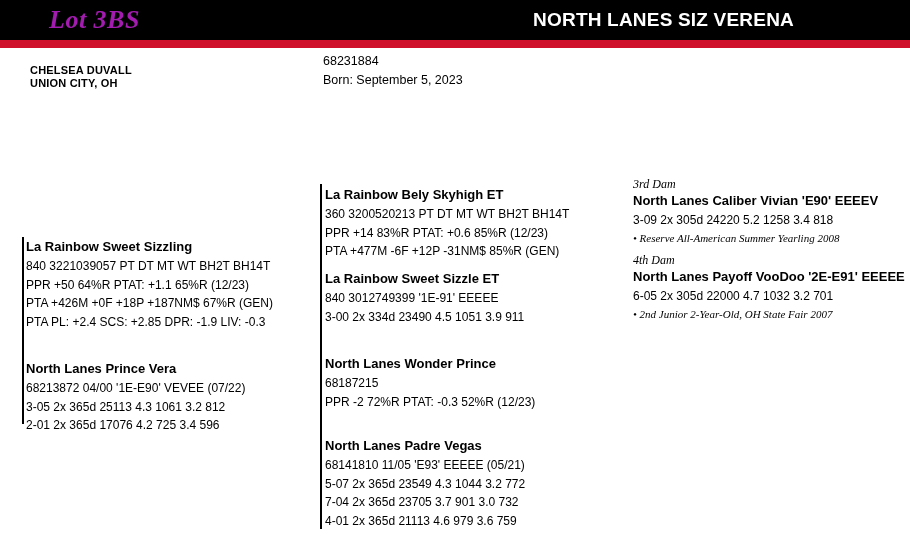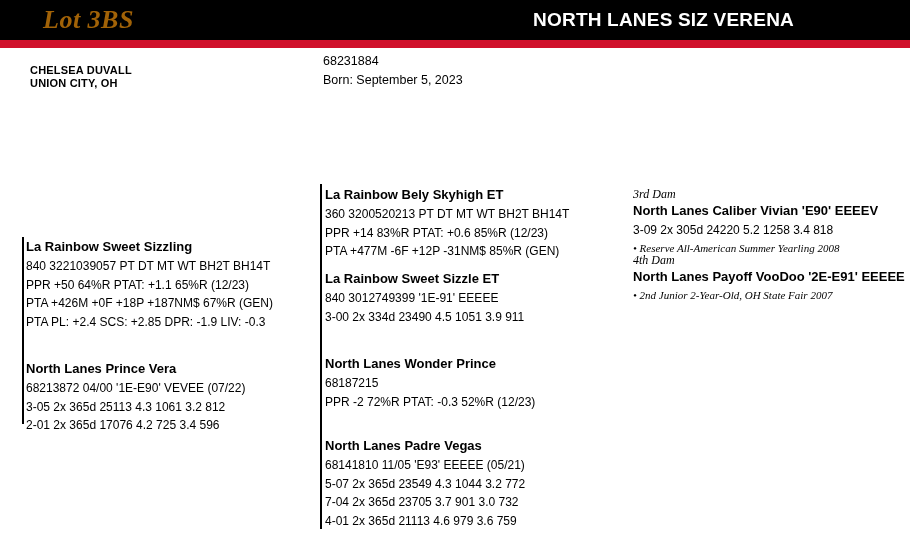--- a/index.html
+++ b/index.html
@@ -35,23 +35,23 @@
   .header-red {
     position: absolute;
     left: 0;
     top: 40px;
     width: 910px;
     height: 8px;
     background: #d0112b;
   }
   .lot-number {
     position: absolute;
-    left: 43px;
+    left: 49px;
     top: 5px;
-    color: #a16207;
+    color: #a21caf;
     font-family: "Liberation Serif", serif;
     font-style: italic;
     font-weight: bold;
     font-size: 26px;
     letter-spacing: 0.5px;
   }
   .animal-name {
     position: absolute;
     left: 0;
     top: 9px;
@@ -185,24 +185,25 @@
 </div>
 
 <div class="ped-block" style="left:325px; top:437px;">
   <div class="ped-name">North Lanes Padre Vegas</div>
   <div class="ped-line">68141810   11/05  'E93'  EEEEE (05/21)</div>
   <div class="ped-line">5-07  2x  365d  23549  4.3  1044  3.2  772</div>
   <div class="ped-line">7-04  2x  365d  23705  3.7    901  3.0  732</div>
   <div class="ped-line">4-01  2x  365d  21113  4.6    979  3.6  759</div>
 </div>
 
-<div class="ped-block" style="left:633px; top:186px;">
+<div class="ped-block" style="left:633px; top:176px;">
   <div class="dam-label">3rd Dam</div>
   <div class="ped-name">North Lanes Caliber Vivian 'E90' EEEEV</div>
   <div class="ped-line">3-09  2x  305d  24220  5.2  1258  3.4  818</div>
   <div class="ped-note">• Reserve All-American Summer Yearling 2008</div>
 </div>
 
 <div class="ped-block" style="left:633px; top:252px;">
   <div class="dam-label">4th Dam</div>
   <div class="ped-name">North Lanes Payoff VooDoo '2E-E91' EEEEE</div>
+  <div class="ped-line">6-05  2x  305d  22000  4.7  1032  3.2  701</div>
   <div class="ped-note">• 2nd Junior 2-Year-Old, OH State Fair 2007</div>
 </div>
 
 </body></html>

